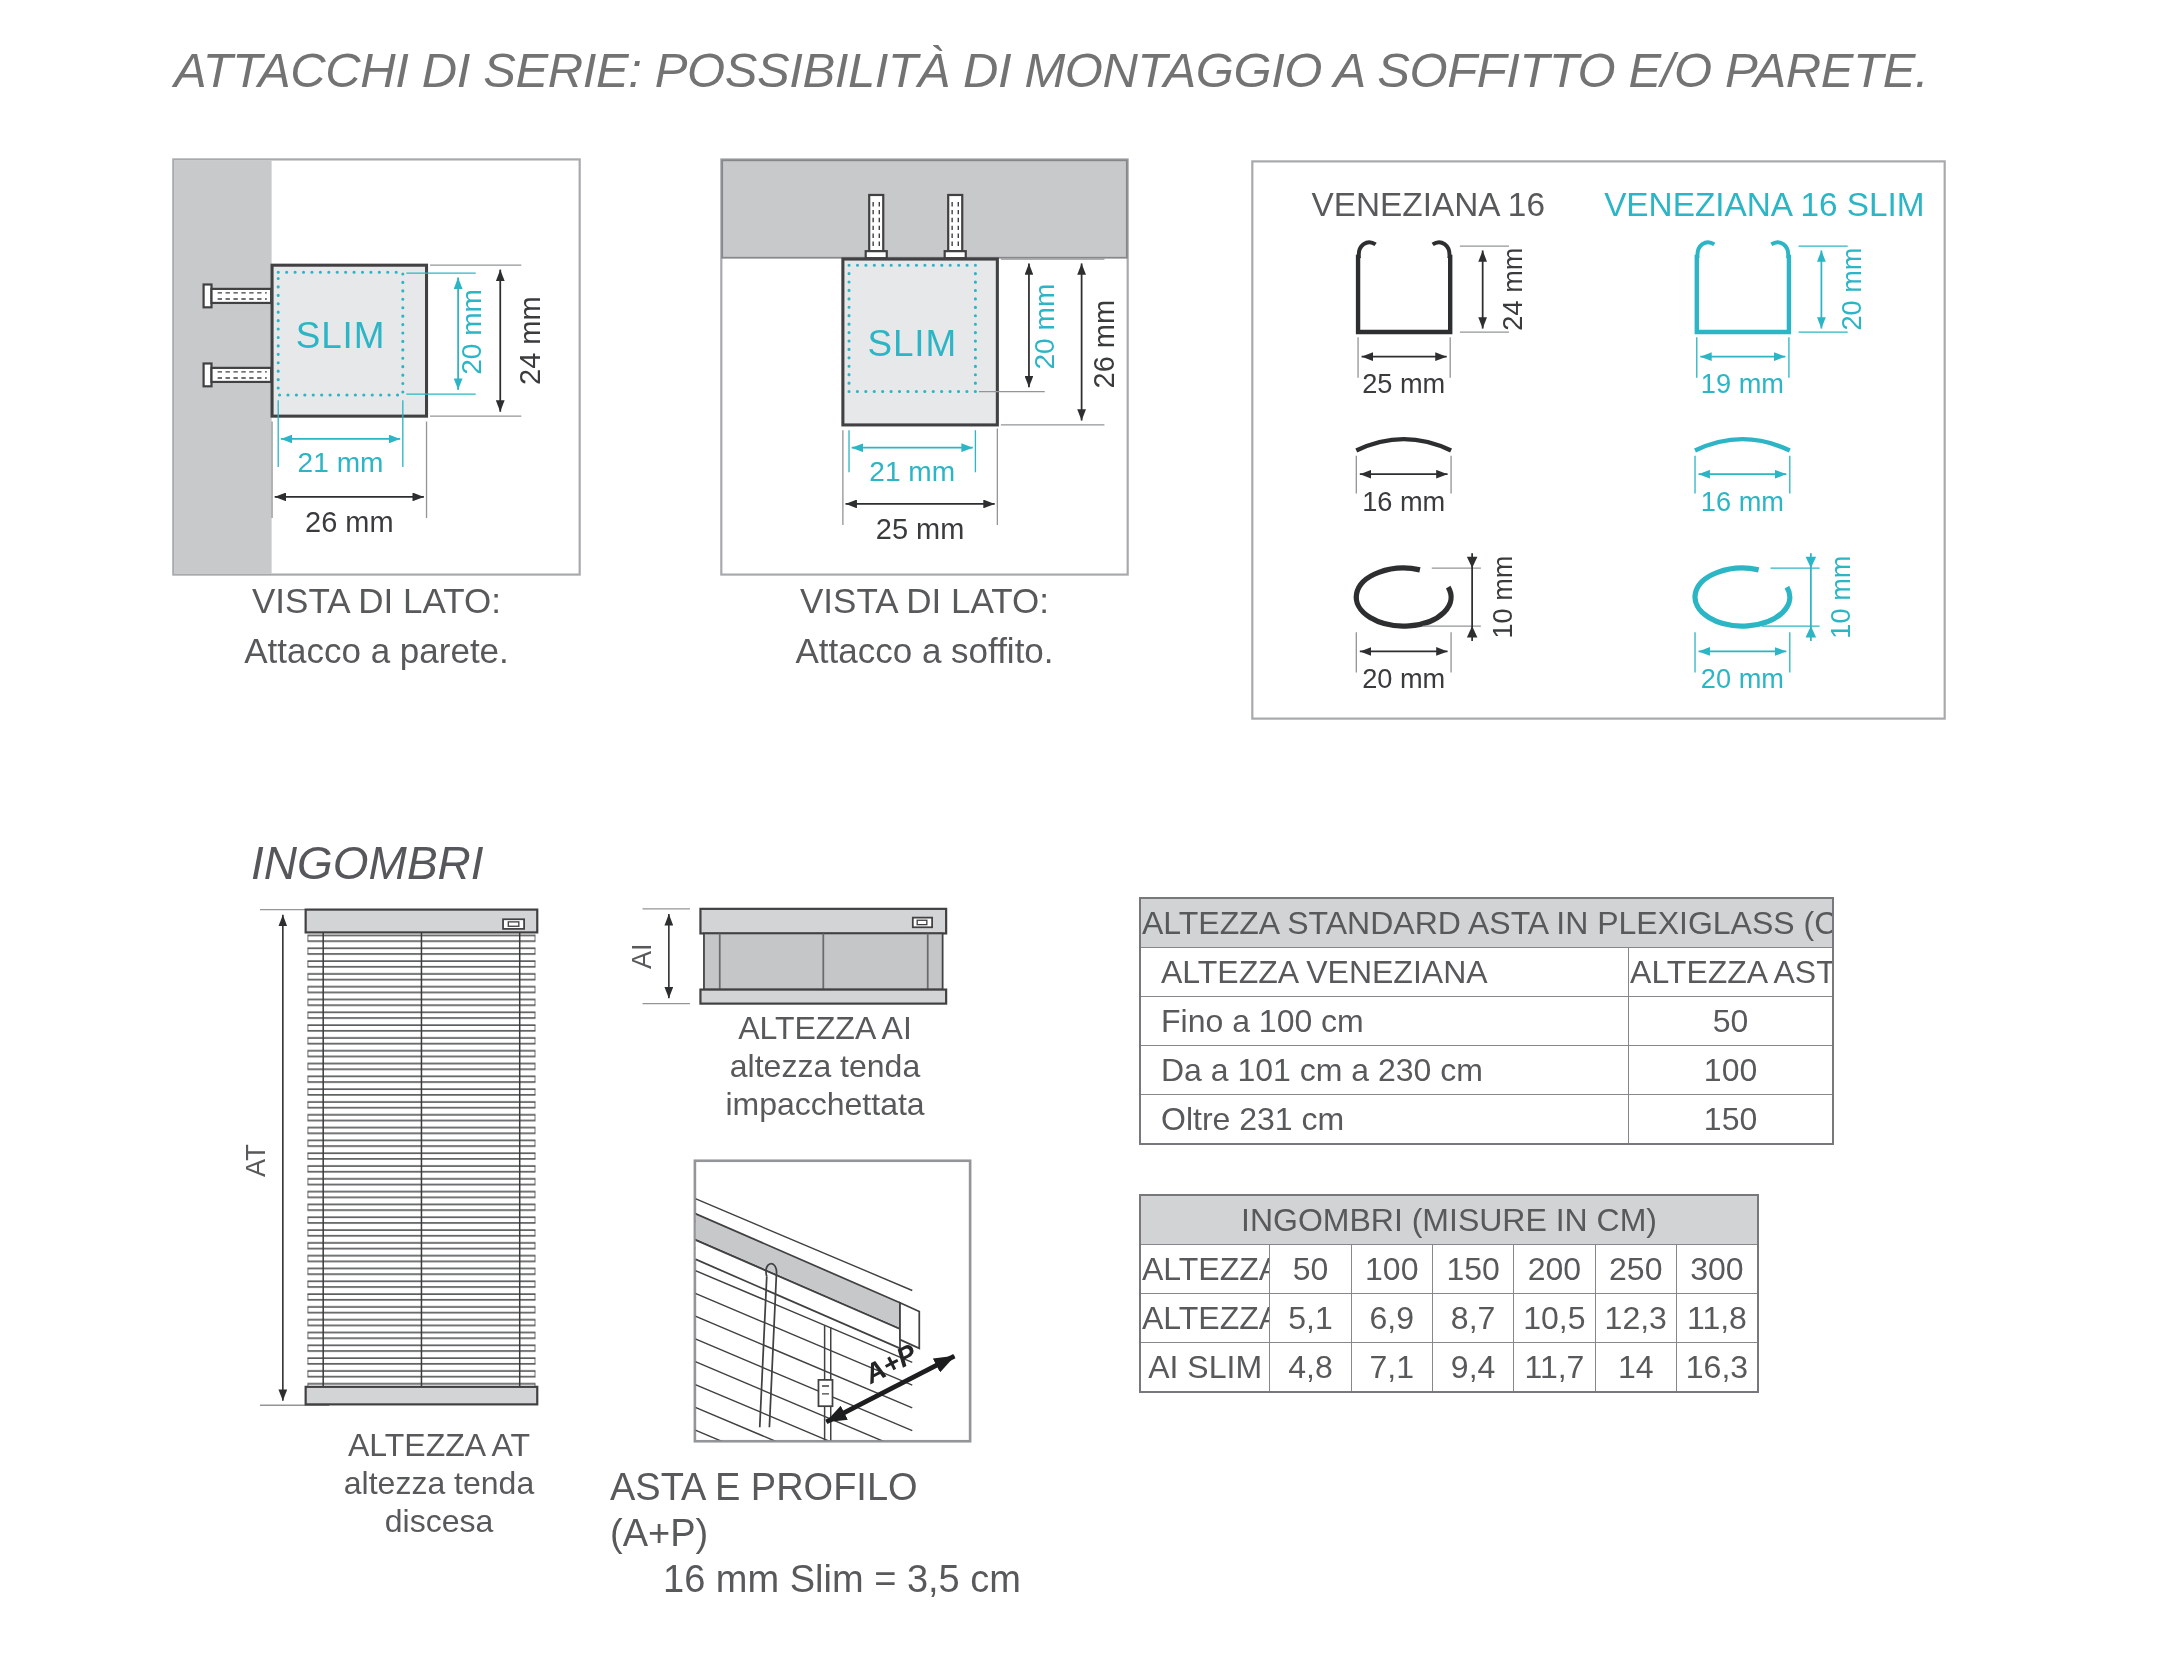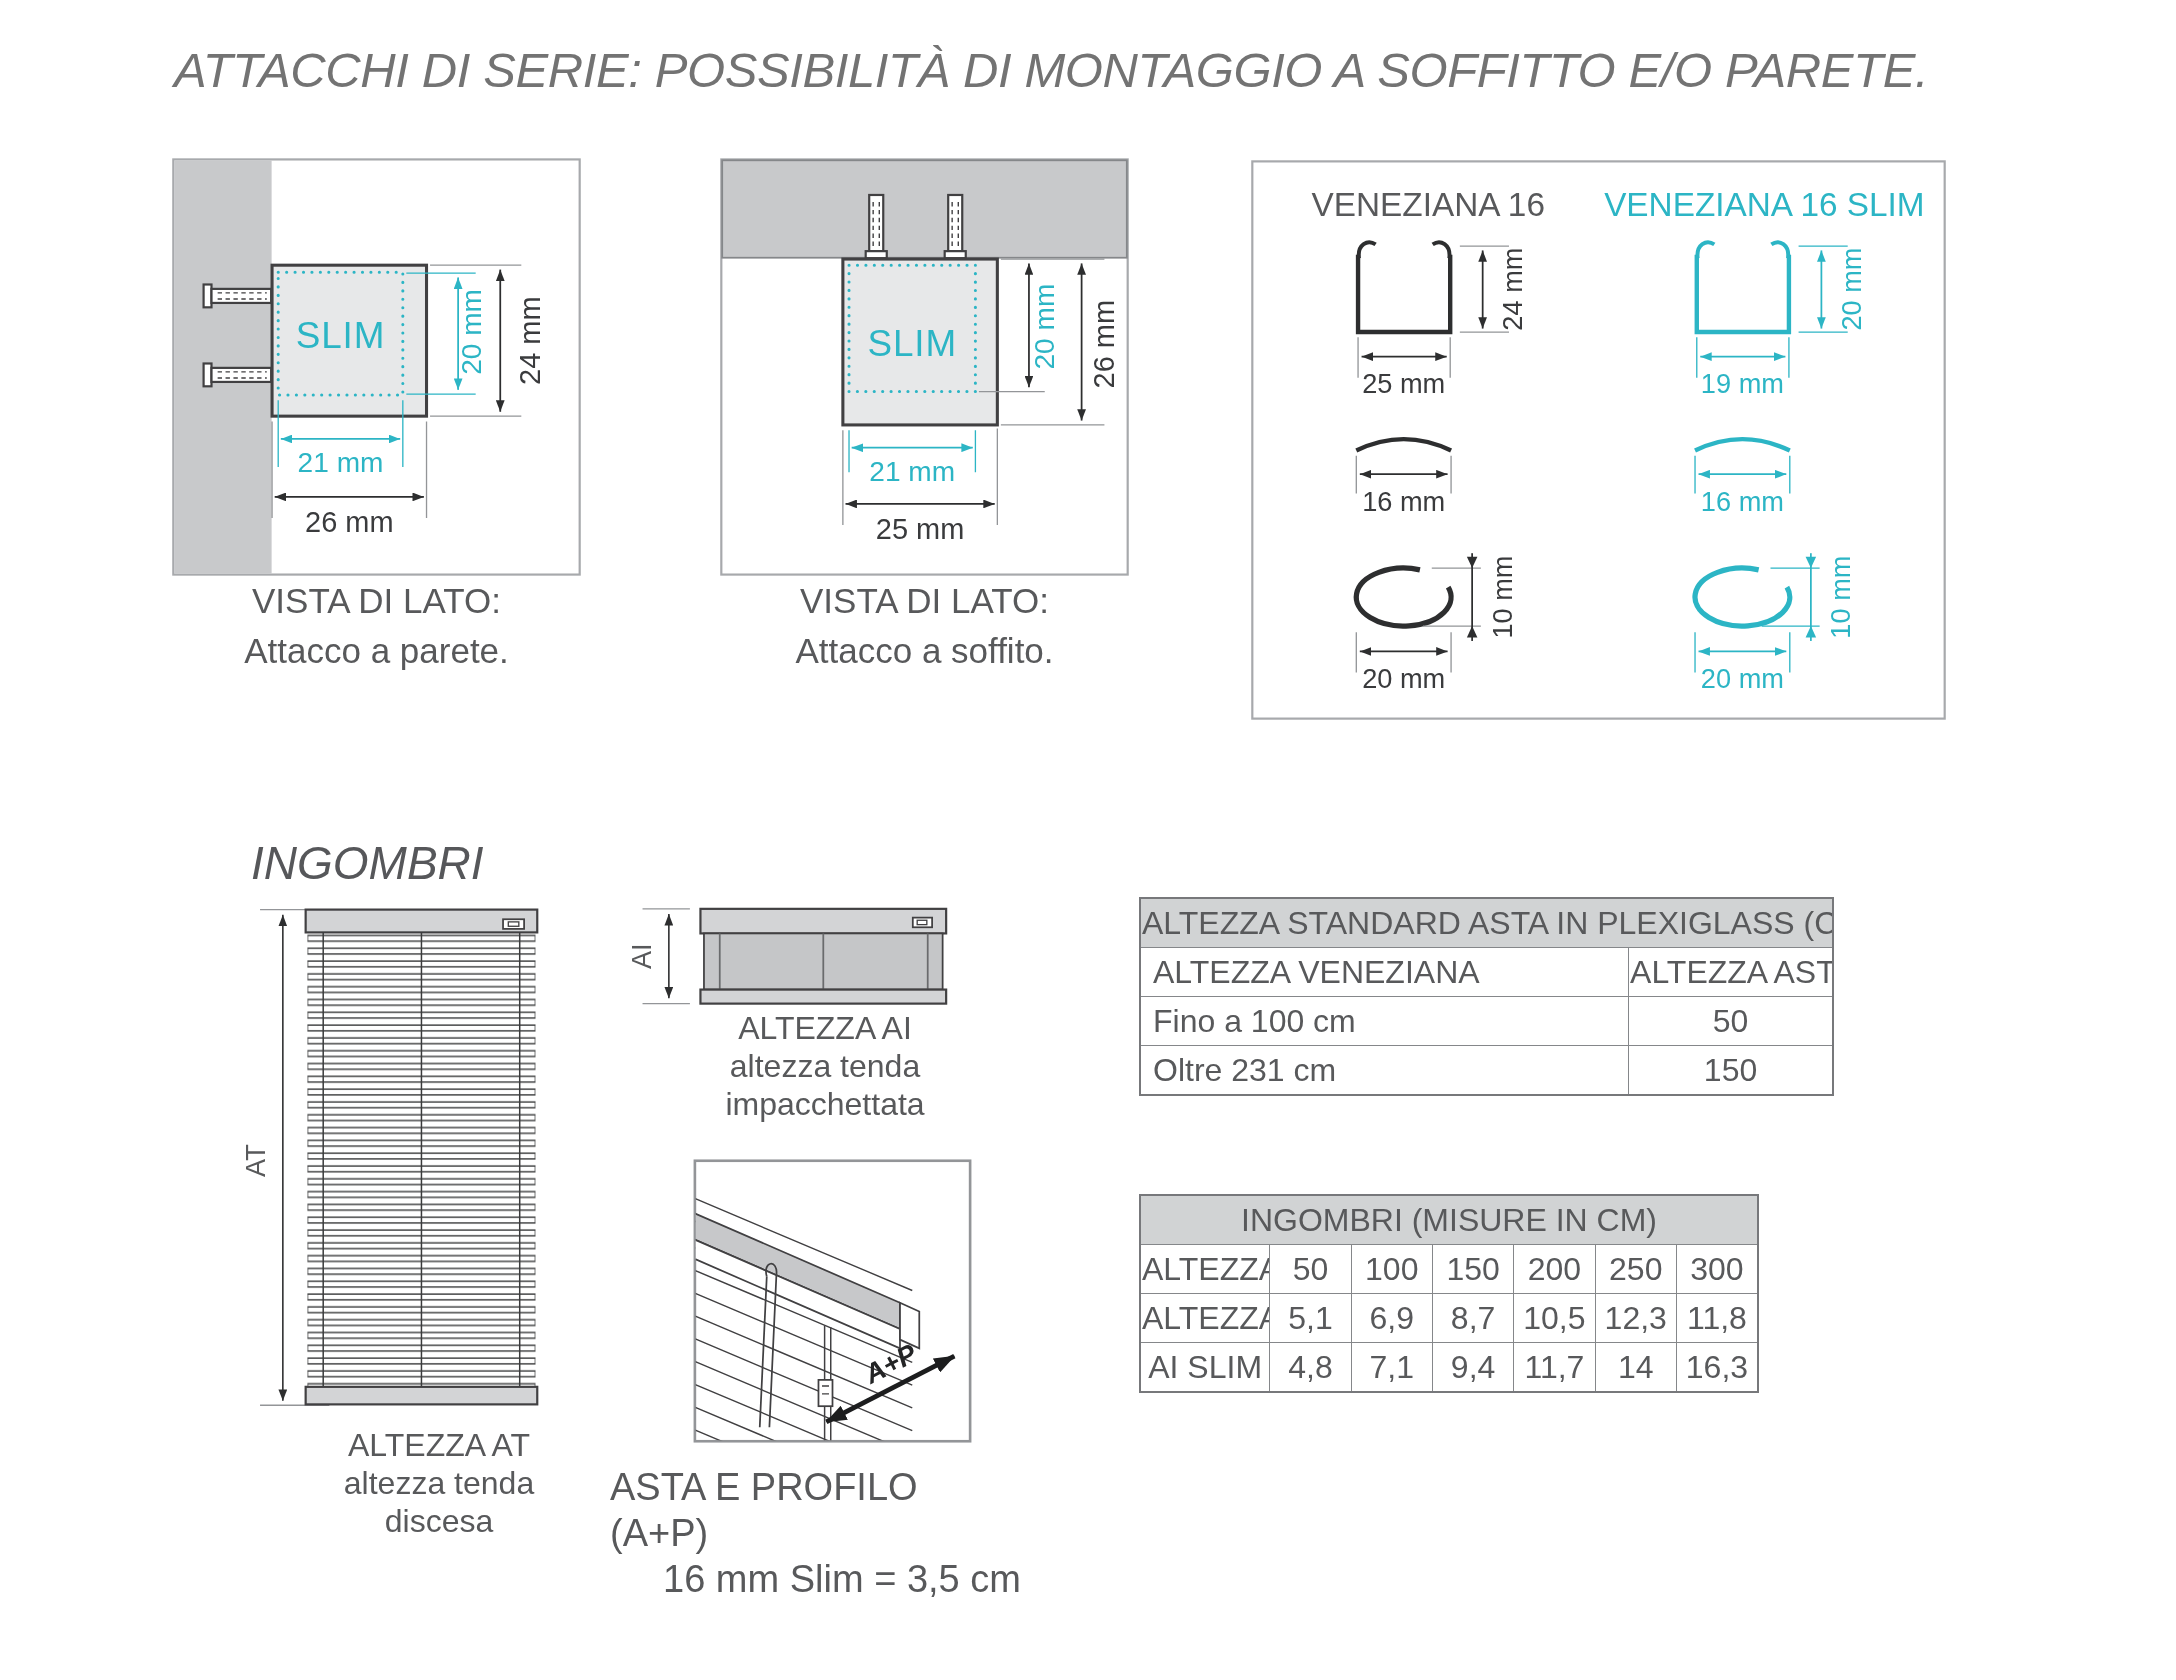--- a/index.html
+++ b/index.html
@@ -17,21 +17,21 @@
   .dim-s{font-size:31px;}
   .slim-t{fill:#2cb5c5;font-size:42px;letter-spacing:1px;}
   .hdr-g{fill:#58595b;font-size:38px;}
   .hdr-t{fill:#2cb5c5;font-size:38px;}
   .rot{fill:#58595b;font-size:31px;}
   .ap-t{fill:#232425;font-size:31px;font-weight:bold;font-style:italic;}
   table.t{position:absolute;border-collapse:collapse;table-layout:fixed;color:#58595b;
         border:2.6px solid #77787b;}
   table.t td{border:1.8px solid #85878a;height:46px;font-size:32px;overflow:hidden;white-space:nowrap;}
   td.hrow{background:#d1d3d4;text-align:center;font-size:32px;}
-  td.l{text-align:left;padding-left:12px;}
+  td.l{text-align:left;padding-left:20px;}
   td.c{text-align:center;}
   #ap-caption{left:610px;top:1464px;width:413px;font-size:38px;line-height:46px;color:#58595b;}
   #ap-caption .ctr{}
   #ap-caption .lft{text-align:left;padding-left:53px;}
 </style>
 </head>
 <body>
 
 <div id="page">
 
@@ -287,20 +287,24 @@
         </tr>
     <tr>
       <td class="l">ALTEZZA VENEZIANA</td>
       <td class="c">ALTEZZA ASTA</td>
     </tr>
     <tr>
       <td class="l">Fino a 100 cm</td>
       <td class="c">50</td>
     </tr>
     <tr>
+      <td class="l">Da a 101 cm a 230 cm</td>
+      <td class="c">100</td>
+    </tr>
+    <tr>
       <td class="l">Oltre 231 cm</td>
       <td class="c">150</td>
     </tr>
   </tbody>
     </table>
 
   <table class="t" style="left:1139px;top:1194px;width:620px">
     <colgroup>
       <col style="width:21%">
         <col style="width:13.16%">

